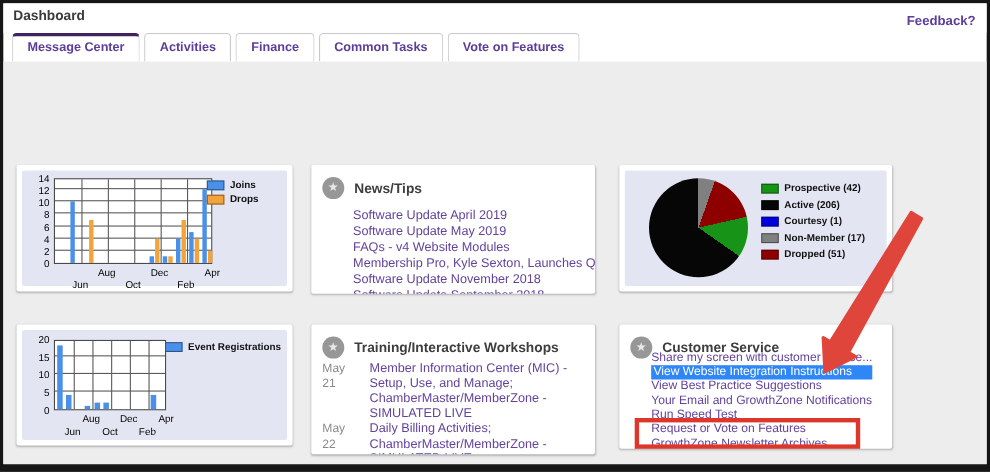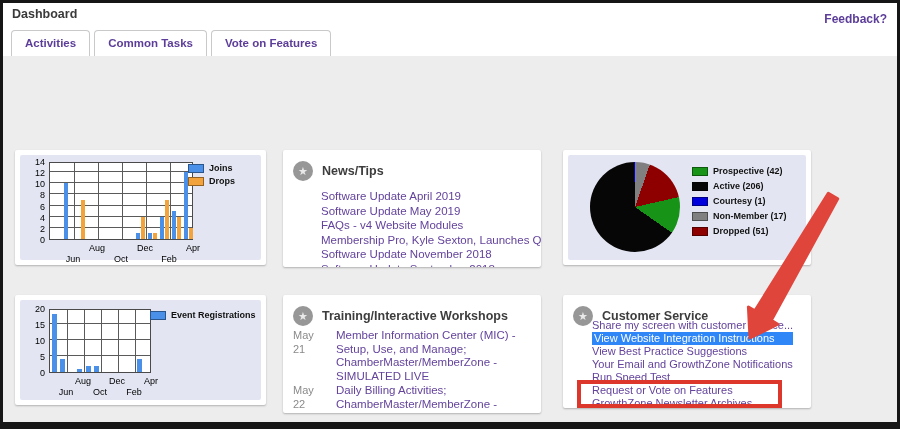--- a/index.html
+++ b/index.html
@@ -66,21 +66,23 @@
 <body>
 
 <div class="page">
   <div class="inner">
     <div class="topbar">
       <span class="dash-title">Dashboard</span>
       <a class="feedback">Feedback?</a>
     </div>
 
     <div class="tabbar" id="tabbar">
+        <div class="tab active">Message Center</div>
         <div class="tab">Activities</div>
+        <div class="tab">Finance</div>
         <div class="tab">Common Tasks</div>
         <div class="tab">Vote on Features</div>
       </div>
 
     <div class="content">
 
       <div class="panel p1">
         <div class="chartbg" id="chart1">
             <div class="plot" style="left: 29px; top: 7px; width: 144px; height: 78px;">
               <div class="hgrid" style="bottom: 11.1429px;"></div>

